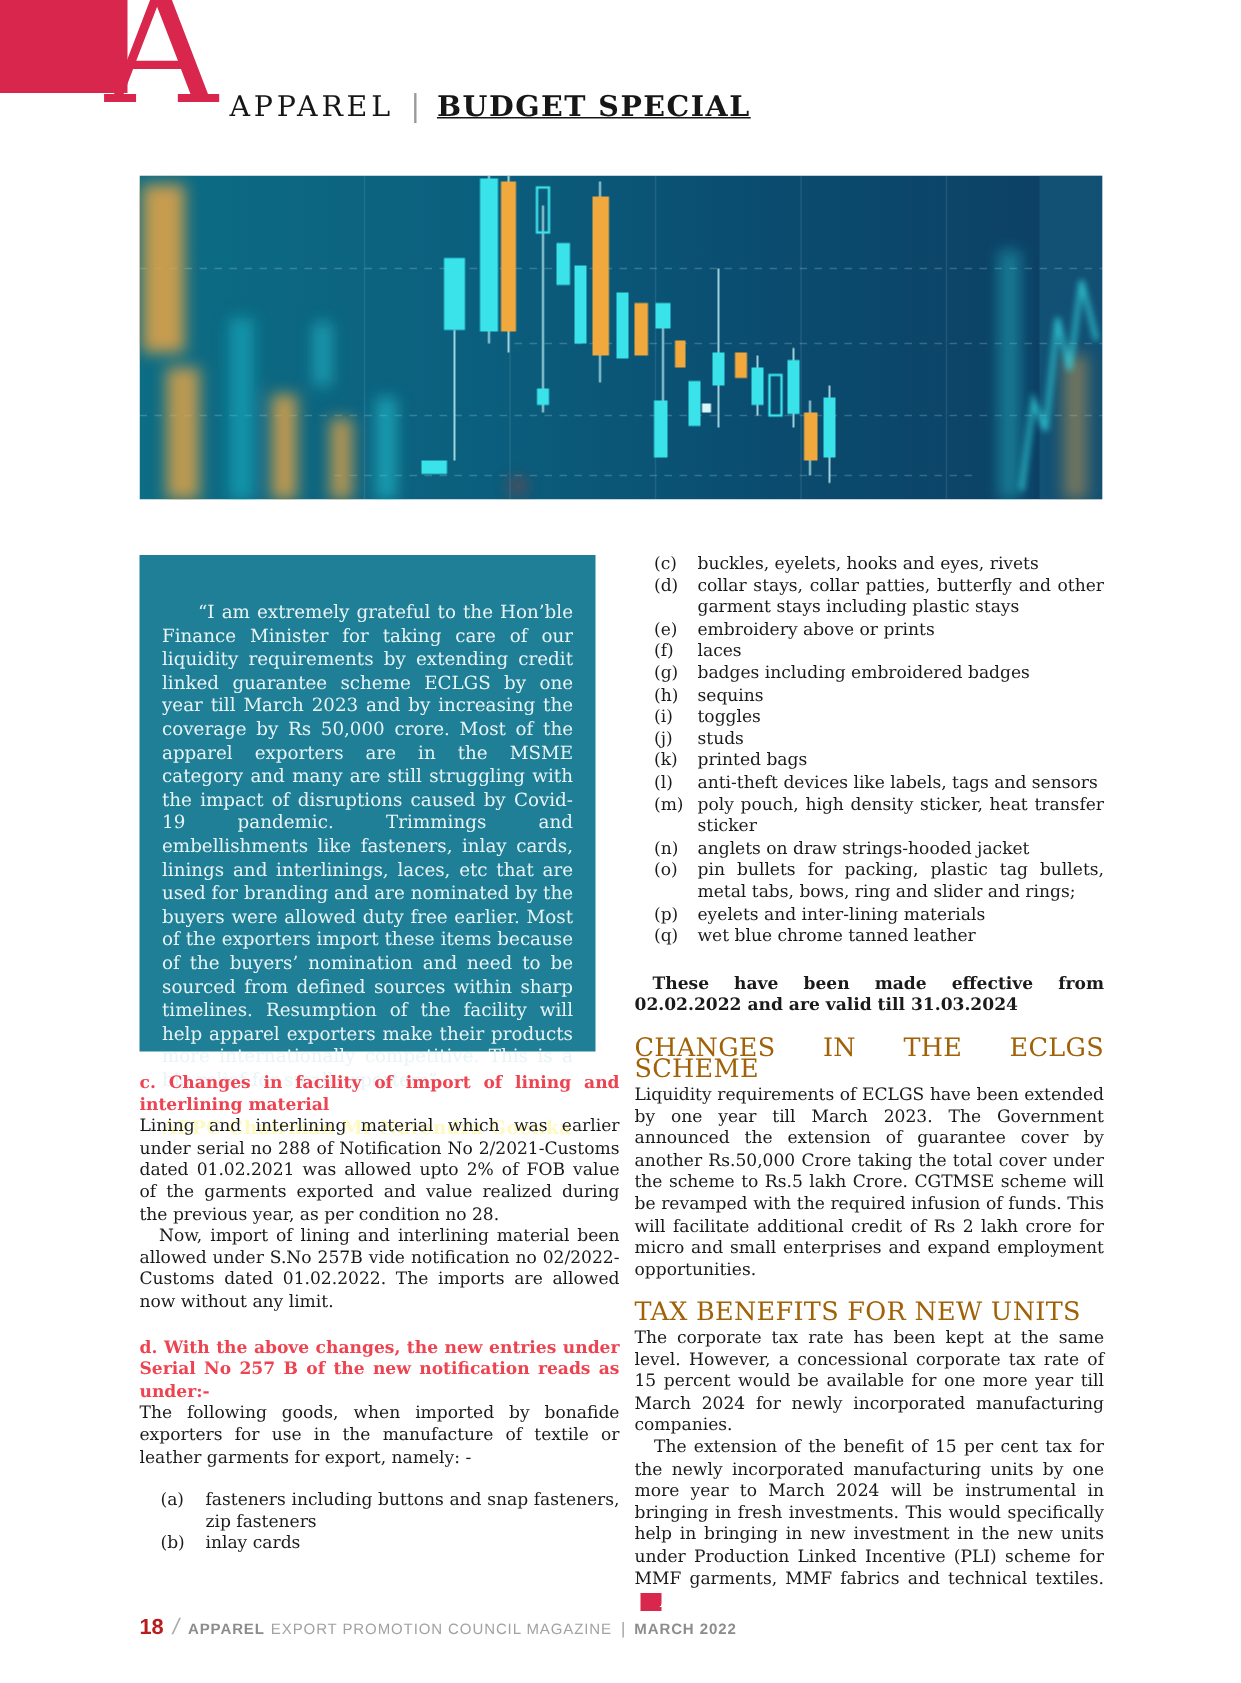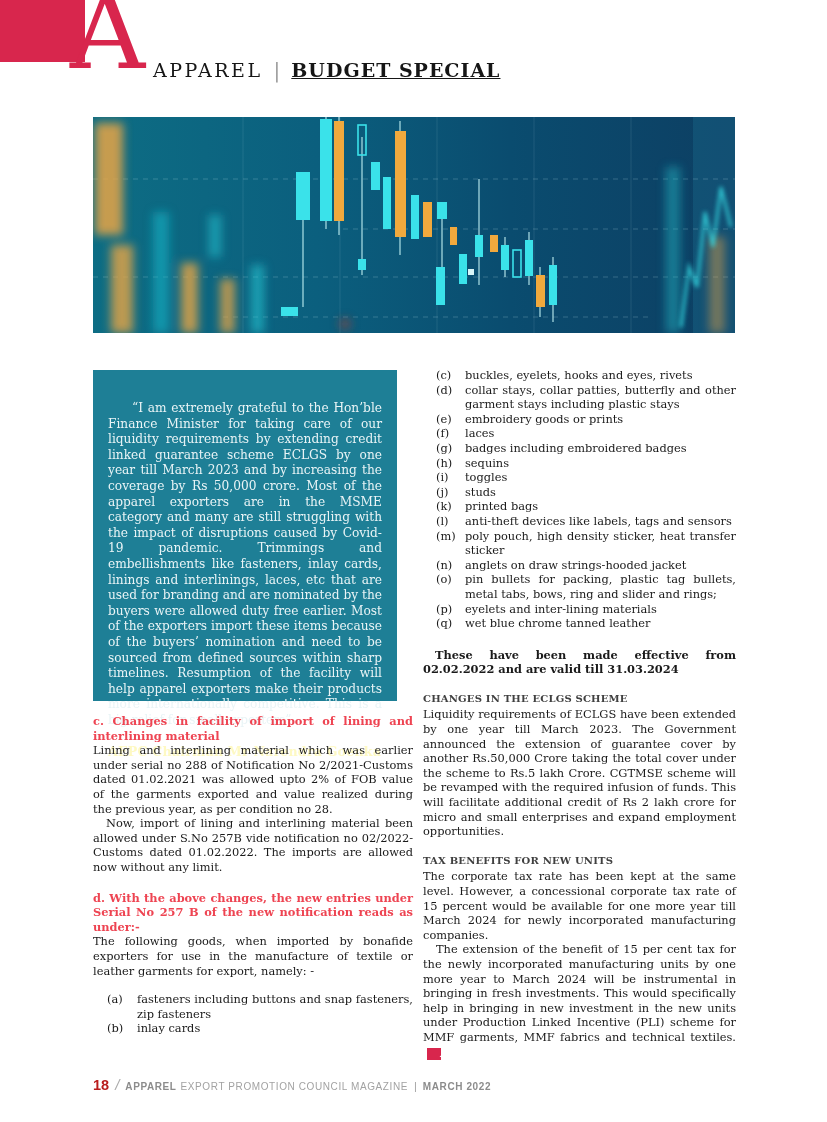--- a/index.html
+++ b/index.html
@@ -32,21 +32,21 @@
     text-indent:24px;margin:0;
   }
   .quote-attr{
     color:#fef9c3;font-weight:700;font-size:12.6px;margin-top:16px;letter-spacing:.2px;
   }
   
   .col{position:absolute;font-size:11.4px;line-height:14.6px;text-align:justify;}
   .col-left{left:93px;top:714px;width:320px;}
   .col-right{left:423px;top:368px;width:313px;}
   .subhead{color:#ee4452;font-weight:700;margin:0;}
-  .caphead{color:#404040;font-weight:700;font-size:10px;letter-spacing:.2px;margin:15px 0 1px 0;}
+  .caphead{color:#a16207;font-weight:400;font-size:17px;letter-spacing:.2px;margin:15px 0 1px 0;}
   .para{margin:0;}
   .para.ind{text-indent:13px;}
   .gap{margin-top:13px;}
   .list{margin-top:14px;}
   .l-item{display:flex;}
   .l-item .lbl{flex:0 0 30px;margin-left:14px;}
   .l-item .txt{flex:1;text-align:justify;}
   .col-right .l-item .lbl{flex:0 0 29px;margin-left:13px;}
   .note{font-weight:700;margin:17px 0 0 0;text-indent:12px;}
   .endmark{
@@ -199,21 +199,21 @@
         <span class="txt">buckles, eyelets, hooks and eyes, rivets</span>
       </div>
 
       <div class="l-item">
         <span class="lbl">(d)</span>
         <span class="txt">collar stays, collar patties, butterfly and other garment stays including plastic stays</span>
       </div>
 
       <div class="l-item">
         <span class="lbl">(e)</span>
-        <span class="txt">embroidery goods or prints</span>
+        <span class="txt">embroidery above or prints</span>
       </div>
 
       <div class="l-item">
         <span class="lbl">(f)</span>
         <span class="txt">laces</span>
       </div>
 
       <div class="l-item">
         <span class="lbl">(g)</span>
         <span class="txt">badges including embroidered badges</span>

